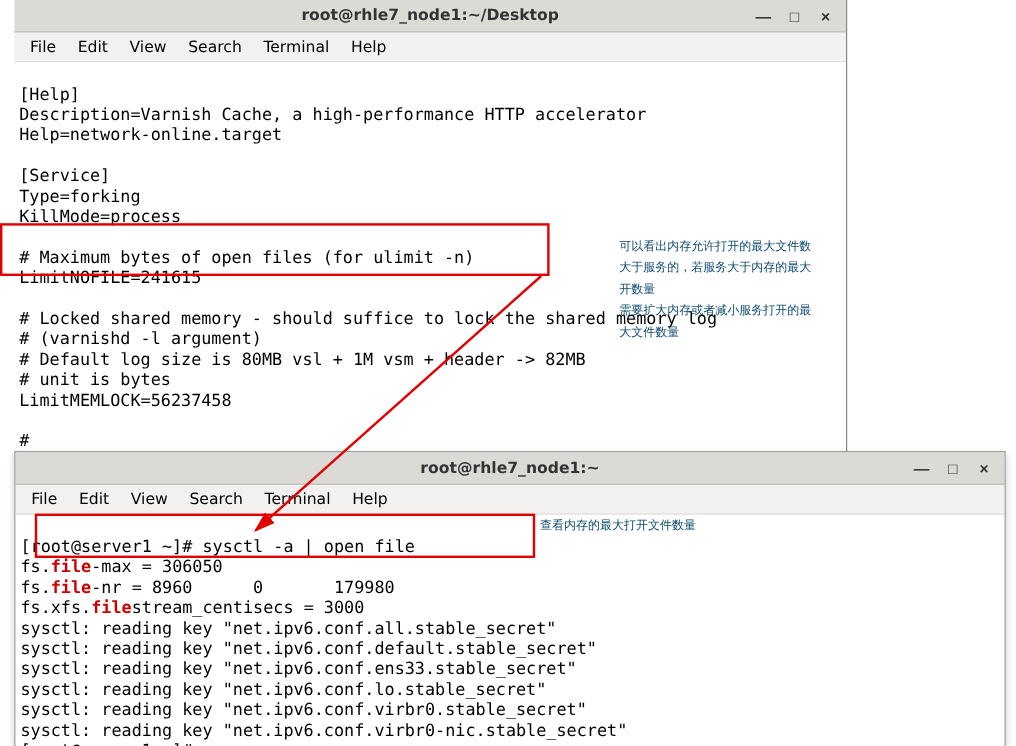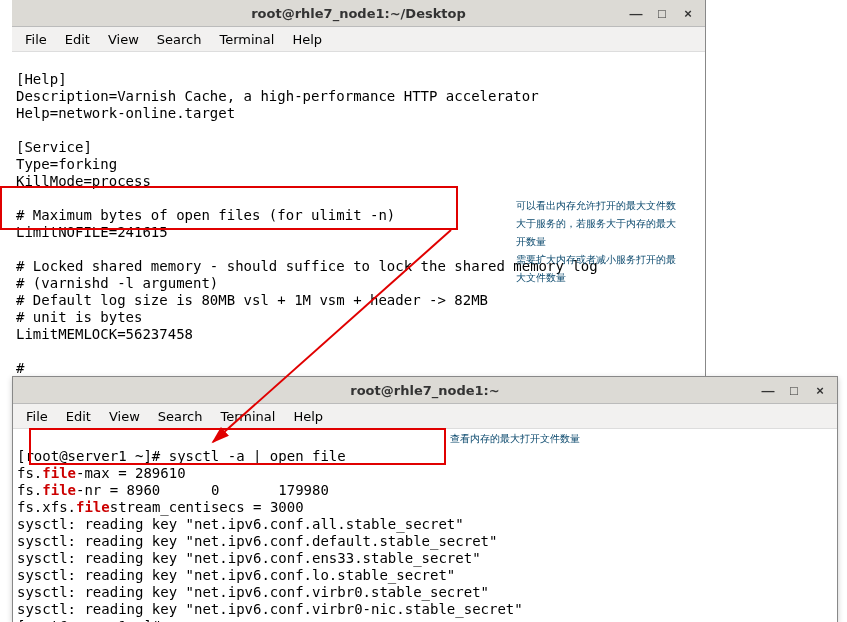--- a/index.html
+++ b/index.html
@@ -163,21 +163,21 @@
   <div class="menubar">
     <div class="menu-item">File</div>
     <div class="menu-item">Edit</div>
     <div class="menu-item">View</div>
     <div class="menu-item">Search</div>
     <div class="menu-item">Terminal</div>
     <div class="menu-item">Help</div>
   </div>
   <div class="terminal-content">
 <span>[root@server1 ~]# sysctl -a | open file</span>
-<span>fs.</span><span class="hl-red">file</span><span>-max = 289610</span>
+<span>fs.</span><span class="hl-red">file</span><span>-max = 306050</span>
 <span>fs.</span><span class="hl-red">file</span><span>-nr = 8960      0       179980</span>
 <span>fs.xfs.</span><span class="hl-red">file</span><span>stream_centisecs = 3000</span>
 <span>sysctl: reading key "net.ipv6.conf.all.stable_secret"</span>
 <span>sysctl: reading key "net.ipv6.conf.default.stable_secret"</span>
 <span>sysctl: reading key "net.ipv6.conf.ens33.stable_secret"</span>
 <span>sysctl: reading key "net.ipv6.conf.lo.stable_secret"</span>
 <span>sysctl: reading key "net.ipv6.conf.virbr0.stable_secret"</span>
 <span>sysctl: reading key "net.ipv6.conf.virbr0-nic.stable_secret"</span>
 <span>[root@server1 ~]#</span>
   </div>

